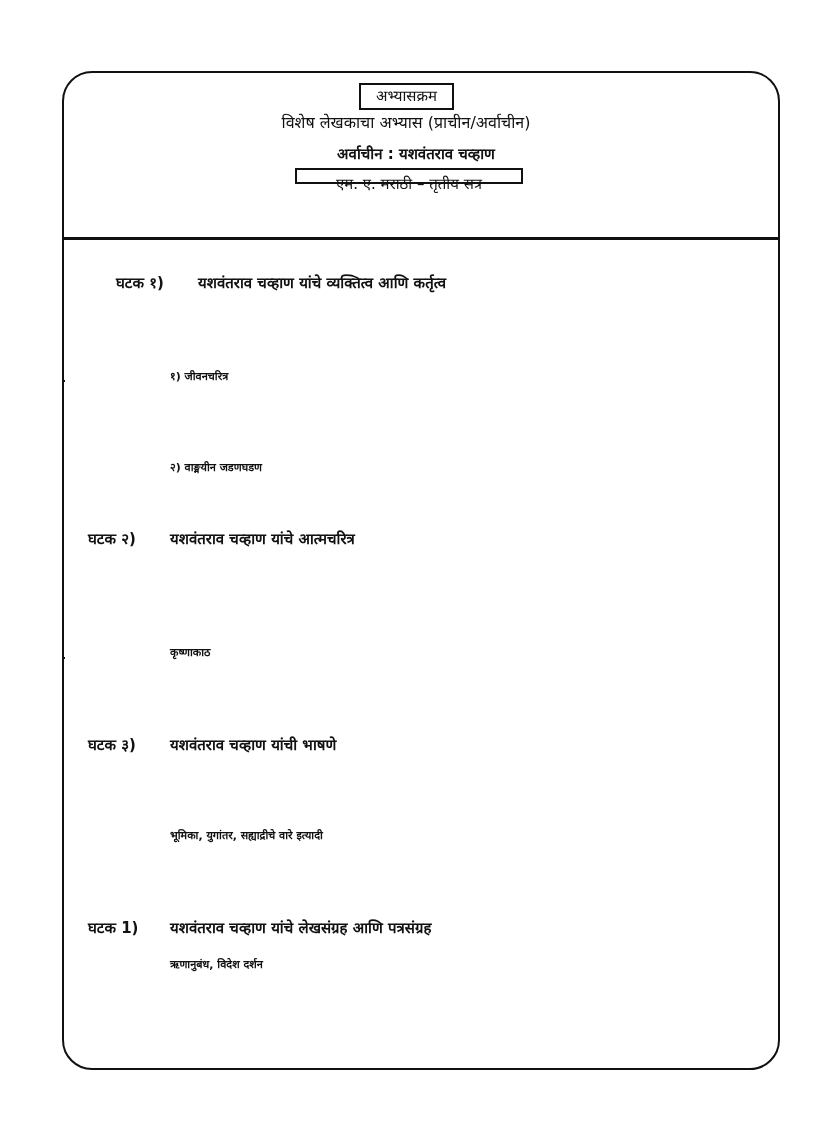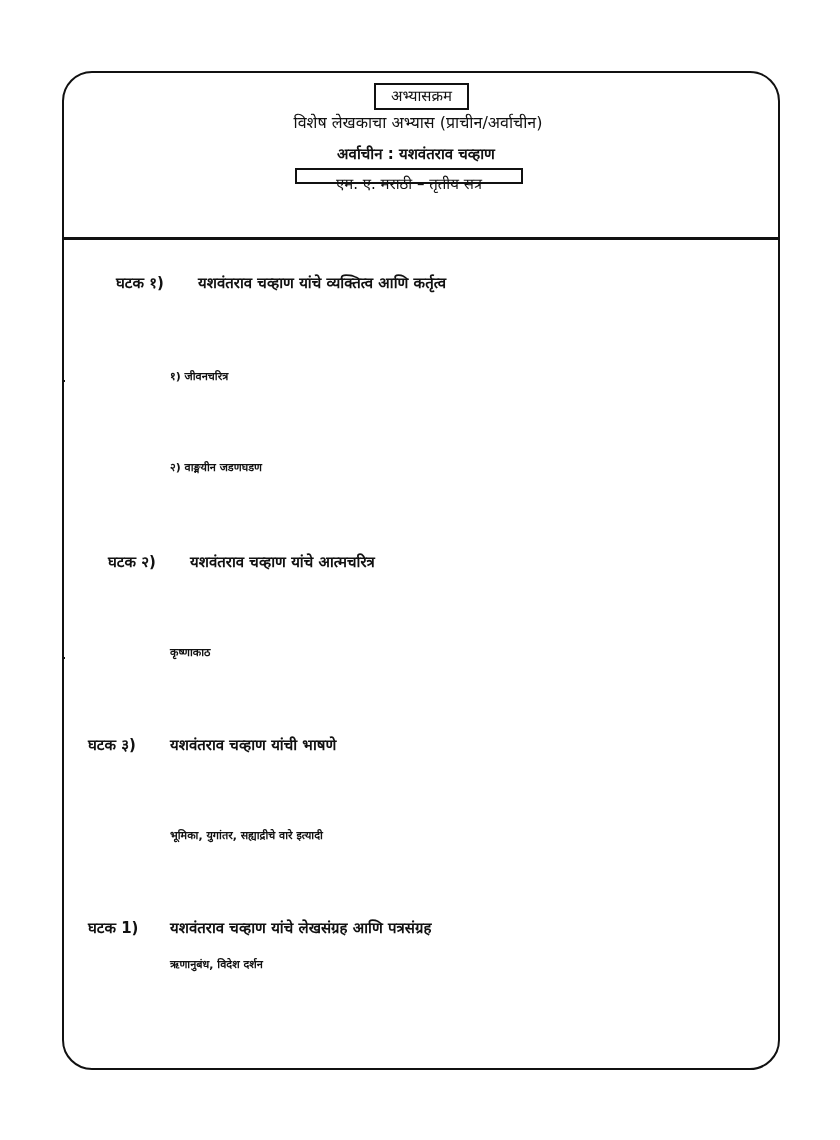--- a/index.html
+++ b/index.html
@@ -47,27 +47,26 @@
       text-align: center;
     }
     .title-box {
       position: absolute;
       left: 359px;
       top: 83px;
       width: 95px;
       height: 27px;
       font-size: 15px;
       line-height: 23px;
-      margin-left: 15px;
     }
     .subtitle {
       top: 111px;
       font-size: 16px;
       line-height: 24px;
-      left: 12px;
+      left: 0;
       width: 812px;
     }
     .author {
       top: 143px;
       font-size: 15px;
       line-height: 22px;
       font-weight: bold;
       left: 0;
       width: 832px;
     }
@@ -119,21 +118,21 @@
 <div class="header-line author">अर्वाचीन : यशवंतराव चव्हाण</div>
 <div class="course-box boxed">एम. ए. मराठी – तृतीय सत्र</div>
 
 <div class="unit-heading" style="top:272px;margin-left:28px;">
   <span class="unit-num">घटक १)</span><span>यशवंतराव चव्हाण यांचे व्यक्तित्व आणि कर्तृत्व</span>
 </div>
 <div class="tick" style="top:380px;"></div>
 <div class="unit-item" style="top:366px;">१) जीवनचरित्र</div>
 <div class="unit-item" style="top:457px;">२) वाङ्मयीन जडणघडण</div>
 
-<div class="unit-heading" style="top:551px;margin-left:20px;">
+<div class="unit-heading" style="top:528px;">
   <span class="unit-num">घटक २)</span><span>यशवंतराव चव्हाण यांचे आत्मचरित्र</span>
 </div>
 <div class="tick" style="top:657px;"></div>
 <div class="unit-item" style="top:642px;">कृष्णाकाठ</div>
 
 <div class="unit-heading" style="top:734px;">
   <span class="unit-num">घटक ३)</span><span>यशवंतराव चव्हाण यांची भाषणे</span>
 </div>
 <div class="unit-item" style="top:825px;text-align:right;">भूमिका, युगांतर, सह्याद्रीचे वारे इत्यादी</div>
 

